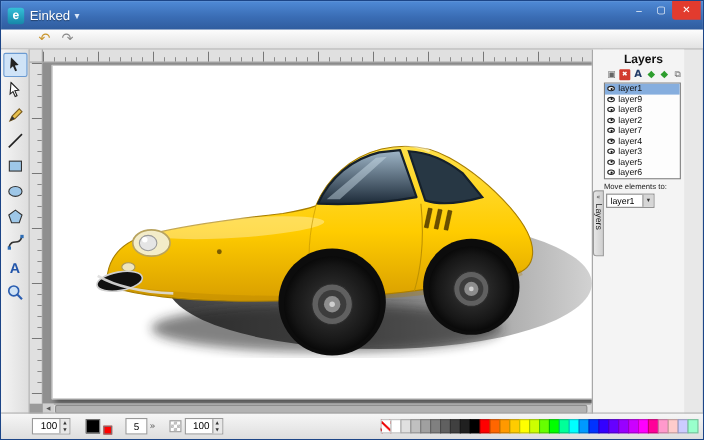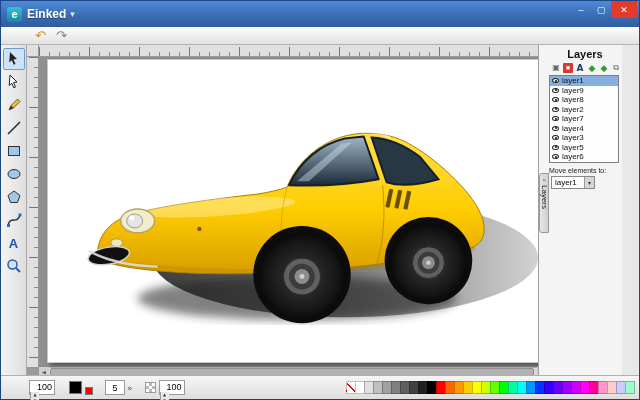--- a/index.html
+++ b/index.html
@@ -6,21 +6,21 @@
   body { width:640px; height:400px; overflow:hidden; font-family:"Liberation Sans","DejaVu Sans",sans-serif; }
   .window { position:relative; width:640px; height:400px; background:#e8e8e8; border:1px solid #1c4587; }
 
   
   .titlebar { position:absolute; left:0; top:0; width:100%; height:26px;
     background:linear-gradient(#4f8ad6 0%, #3a6db5 55%, #2f5c9e 100%);
     display:flex; align-items:center; }
   .appicon { width:15px; height:15px; margin:0 5px 0 6px; border-radius:3px;
     background:linear-gradient(#35c0d8,#1787a8); color:#fff; font-size:11px; font-weight:bold;
     display:flex; align-items:center; justify-content:center; }
-  .title { color:#fff; font-size:12px; font-weight:bold; text-shadow:0 1px 1px rgba(0,0,0,.4); }
+  .title { color:#fff; font-size:12px; font-weight:normal; text-shadow:0 1px 1px rgba(0,0,0,.4); }
   .title-caret { color:#dce8f8; font-size:9px; margin-left:4px; }
   .wincontrols { margin-left:auto; display:flex; align-items:flex-start; height:100%; }
   .winbtn { width:20px; height:17px; margin-top:0; display:flex; align-items:center; justify-content:center;
     color:#fff; font-size:9px; cursor:default; }
   .winbtn.close { width:26px; background:#e23b2e; border-radius:0 0 0 3px; margin-right:2px; }
 
   
   .toolbar { position:absolute; left:0; top:26px; width:100%; height:18px;
     background:linear-gradient(#fdfdfd,#e2e2e2); border-bottom:1px solid #b5b5b5;
     display:flex; align-items:center; padding-left:34px; gap:10px; }
@@ -95,21 +95,21 @@
     font-size:6px; display:flex; align-items:center; justify-content:center; color:#333; }
   .panel-tab { position:absolute; left:0; top:128px; width:10px; height:60px; background:linear-gradient(to right,#e6e6e6,#cfcfcf);
     border:1px solid #999; border-radius:3px 0 0 3px; display:flex; flex-direction:column; align-items:center; padding-top:2px; }
   .tab-arrow { font-size:6px; color:#444; font-family:"DejaVu Sans",sans-serif; }
   .vtext { writing-mode:vertical-rl; font-size:8px; color:#222; margin-top:2px; }
 
   
   .statusbar { position:absolute; left:0; bottom:0; width:100%; height:24px;
     background:linear-gradient(#f6f6f6,#dedede); border-top:1px solid #b0b0b0;
     display:flex; align-items:center; padding-left:28px; }
-  .spin { display:flex; height:15px; border:1px solid #999; background:#fff;flex-direction:column; }
+  .spin { display:flex; height:15px; border:1px solid #999; background:#fff; }
   .spin .val { width:24px; font-size:9px; text-align:right; padding:1px 2px 0 0; }
   .steppers { width:9px; display:flex; flex-direction:column; border-left:1px solid #999; background:#e8e8e8; }
   .steppers span { flex:1; font-size:4px; line-height:6px; text-align:center; color:#333; font-family:"DejaVu Sans",sans-serif; }
   .fillsw { width:13px; height:13px; background:#000; border:1px solid #777; margin-left:14px; }
   .strokesw { width:8px; height:8px; background:#f00; border:1px solid #777; margin-left:3px; margin-top:6px; }
   .swbox { width:20px; height:15px; border:1px solid #999; background:#fff; font-size:9px; text-align:center;
     line-height:14px; margin-left:12px; }
   .more { font-size:9px; color:#555; margin-left:2px; font-family:"DejaVu Sans",sans-serif; }
   .checker { width:11px; height:11px; margin-left:12px; border:1px solid #999; background-color:#fff;
     background-image:linear-gradient(45deg,#bbb 25%,transparent 25%,transparent 75%,#bbb 75%),

